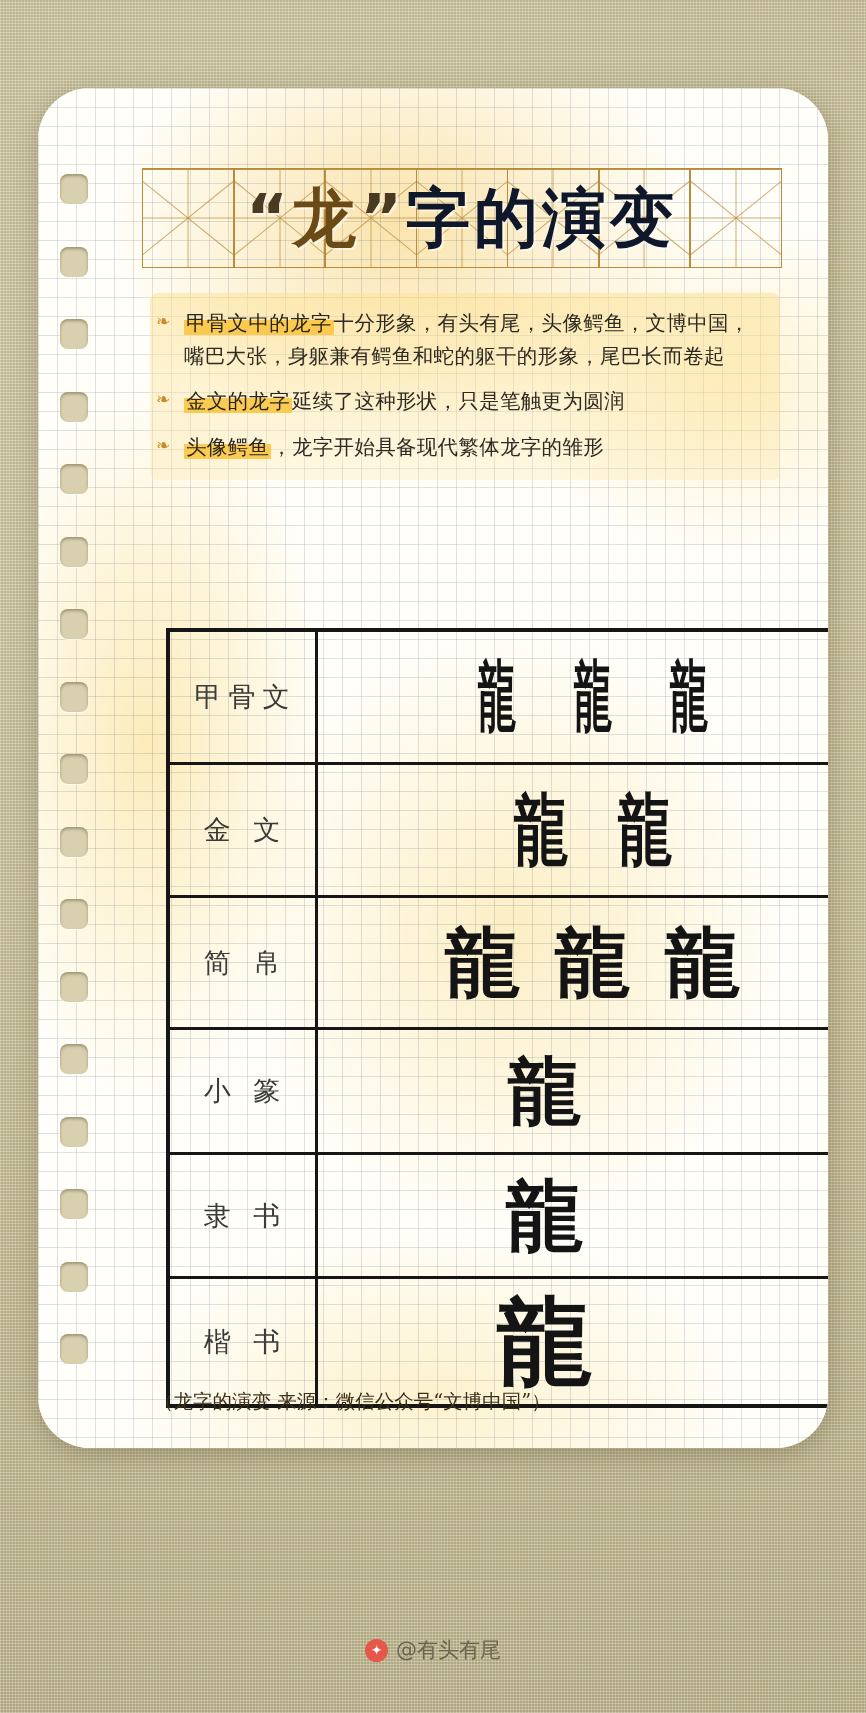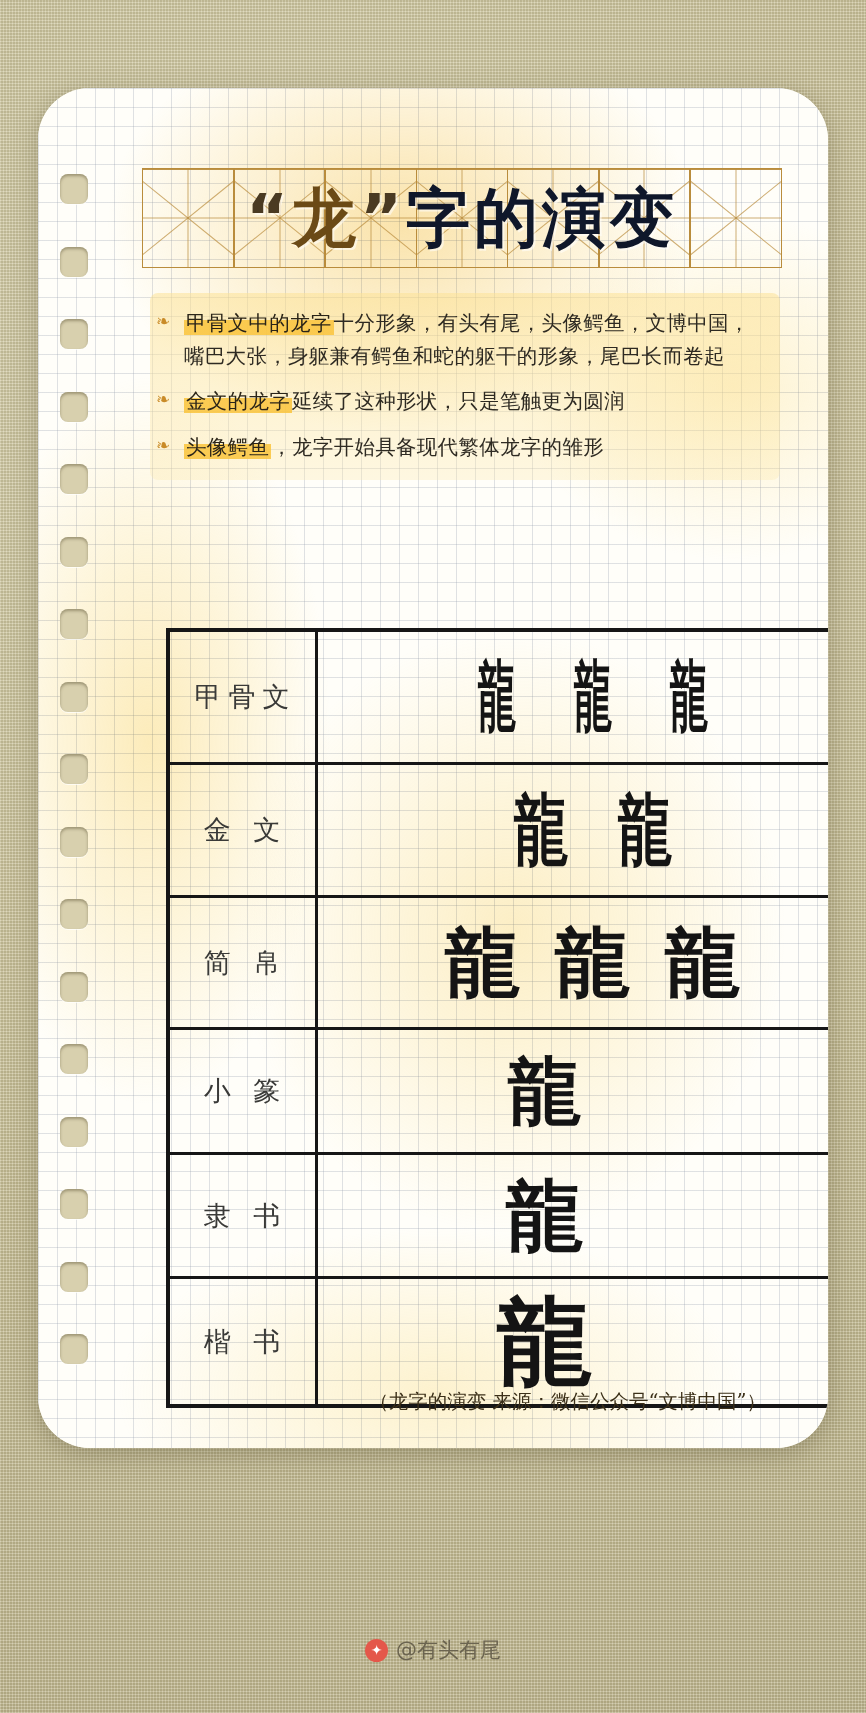--- a/index.html
+++ b/index.html
@@ -174,22 +174,21 @@
     display:block;
   }
   .g-jgw{ font-size:62px; transform:scaleX(.62) scaleY(1.25); font-weight:700; }
   .g-jw { font-size:70px; transform:scaleX(.78) scaleY(1.12); font-weight:700; }
   .g-jb { font-size:76px; font-weight:700; }
   .g-xz { font-size:74px; font-weight:700; }
   .g-ls { font-size:78px; font-weight:700; }
   .g-ks { font-size:96px; font-weight:700; }
 
   #source{
-    position:absolute; left:128px; top:1300px; width:600px;
-    text-align:right;
+    position:absolute; left:116px; top:1300px; width:600px;
     font-family:"DejaVu Serif","Liberation Serif",serif;
     font-size:19.5px; color:#3b2f18;
   }
 
   
   #handle{
     position:absolute; left:0; right:0; top:1636px;
     display:flex; align-items:center; justify-content:center; gap:8px;
     color:#6b6450; font-size:21px;
   }

